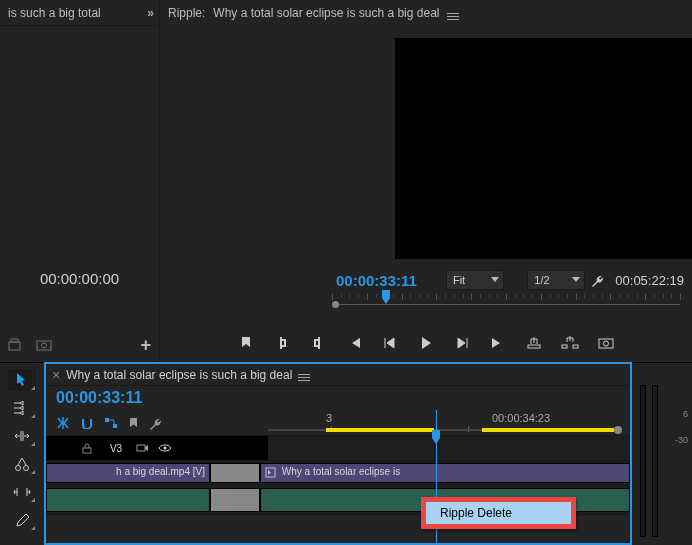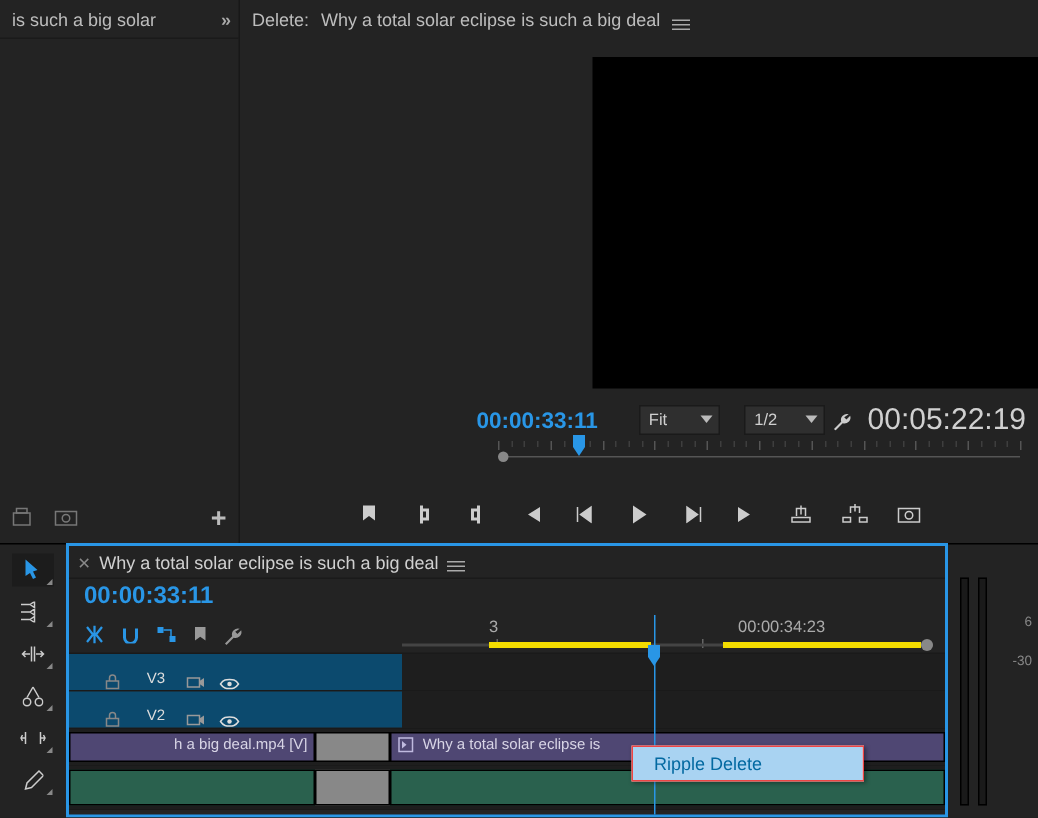--- a/index.html
+++ b/index.html
@@ -46,69 +46,70 @@
   .zoombar-track{position:absolute;left:0;right:0;top:0;height:2px;background:#444;}
   .zoombar-region{position:absolute;top:-1px;height:4px;background:#f3dc00;}
   .zoombar-end{position:absolute;width:8px;height:8px;top:-3px;border-radius:50%;background:#888;}
   .playhead-line{position:absolute;top:0;bottom:0;width:1px;background:#2996e6;z-index:3;}
   .playhead-cap{position:absolute;top:20px;width:12px;left:-6px;height:14px;}
   .playhead-cap::before{content:"";position:absolute;left:2px;top:0;width:8px;height:8px;background:#2996e6;}
   .playhead-cap::after{content:"";position:absolute;left:2px;top:8px;width:0;height:0;border-left:4px solid transparent;border-right:4px solid transparent;border-top:6px solid #2996e6;}
   .tracks{position:absolute;top:72px;left:0;right:0;}
   .track{height:25px;display:flex;border-bottom:1px solid #1a1a1a;}
   .track.audio{height:29px;}
-  .track-head{width:222px;display:flex;align-items:flex-end;padding-left:24px;gap:8px;background:#0c4a6e;}
+  .track-head{width:222px;display:flex;align-items:center;padding-left:36px;gap:8px;background:#000000;}
   .t-lock{color:#888;width:14px;text-align:center;}
   .t-label{width:24px;height:15px;text-align:center;font-size:10px;color:#ddd;border-radius:2px;line-height:15px;}
   .t-label.selected{background:#2996e6;color:#fff;}
   .t-icon{color:#999;width:14px;text-align:center;font-size:11px;}
   .track-body{flex:1;position:relative;background:#1e1e1e;}
   .clip{position:absolute;top:2px;bottom:2px;border:1px solid #000;overflow:hidden;font-size:10px;padding:2px 4px;white-space:nowrap;}
   .clip.video-clip{background:#4f4773;color:#d8d5e6;}
   .clip.sel{background:#888;color:#eee;}
   .clip.audio-clip{background:#2a614e;}
   .audio-wave{background:repeating-linear-gradient(90deg,#418871,#418871 1px,#2a614e 1px,#2a614e 3px);}
-  .context-menu{position:absolute;background:#f5f5f5;border:1px solid #ef4444;color:#0369a1;z-index:10;min-width:155px;box-shadow:1px 1px 3px rgba(0,0,0,.4);}
+  .context-menu{position:absolute;background:#f5f5f5;border:5px solid #ef4444;color:#000000;z-index:10;min-width:155px;box-shadow:1px 1px 3px rgba(0,0,0,.4);}
   .context-item{padding:4px 14px;font-size:12px;}
   .context-item.hl{background:#a9d3f2;}
   .hamburger{display:inline-block;width:12px;}
   .hamburger::before{content:"";display:block;height:1px;background:#aaa;box-shadow:0 3px 0 #aaa,0 6px 0 #aaa;}
   .wrench{display:inline-block;width:14px;height:14px;color:#ccc;}
   svg{display:block;}
 </style>
 </head>
 <body>
 
 <div class="top-row">
   <div class="source-panel">
     <div class="source-header">
-      <span>is such a big solar</span>
+      <span>is such a big total</span>
       <span style="letter-spacing:-3px;color:#aaa;font-weight:bold;">»</span>
     </div>
+    <div class="source-tc">00:00:00:00</div>
     <div class="source-bottom">
       <span style="color:#777;">
         <svg width="16" height="14" viewBox="0 0 16 14">
             <rect x="1" y="4" width="11" height="8" fill="none" stroke="#777"></rect>
             <rect x="3" y="1" width="7" height="3" fill="none" stroke="#777"></rect>
           </svg>
       </span>
       <span style="color:#777;">
         <svg width="16" height="12" viewBox="0 0 16 12">
             <rect x="1" y="2" width="14" height="9" fill="none" stroke="#777"></rect>
             <circle cx="8" cy="6.5" r="2.5" fill="none" stroke="#777"></circle>
           </svg>
       </span>
       <span style="flex:1"></span>
       <span style="color:#bbb;font-size:18px;font-weight:bold;">+</span>
     </div>
   </div>
 
   <div class="program-panel">
     <div class="program-header">
-      <span>Delete:</span>
+      <span>Ripple:</span>
       <span>Why a total solar eclipse is such a big deal</span>
       <span class="hamburger"></span>
     </div>
     <div class="video-preview"></div>
 
     <div class="time-row">
       <span style="width:168px;"></span>
       <span class="blue-tc">00:00:33:11</span>
       <span style="width:18px;"></span>
       <div class="drop-select" style="width:58px;margin-left:11px;">
@@ -120,21 +121,21 @@
         <span>1/2</span>
         <div class="drop-caret"></div>
       </div>
       <span style="width:6px;"></span>
       <span class="wrench">
         <svg width="14" height="14" viewBox="0 0 14 14">
             <path d="M10.8 3.2a4 4 0 0 0-5 5L1 13l1 1 4.8-4.8a4 4 0 0 0 5-5l-2.5 2.5-1.5-1.5z" fill="#ccc"></path>
           </svg>
       </span>
       <span style="width:10px;"></span>
-      <span style="font-size:20px;">00:05:22:19</span>
+      <span style="font-size:13px;">00:05:22:19</span>
     </div>
 
     <div class="scrubber">
       <div class="scrubber-tick-row">
         <div class="tick" style="left:0%"></div>
           <div class="subtick" style="left:2.5%"></div>
           <div class="subtick" style="left:5%"></div>
           <div class="subtick" style="left:7.5%"></div>
         <div class="tick" style="left:10%"></div>
           <div class="subtick" style="left:12.5%"></div>
@@ -362,44 +363,20 @@
           <span class="t-icon">
               <svg width="14" height="8" viewBox="0 0 14 8">
                 <path d="M1 4c2-3 4-3 6-3s4 0 6 3c-2 3-4 3-6 3s-4 0-6-3z" fill="none" stroke="#ddd"></path>
                 <circle cx="7" cy="4" r="1.5" fill="#ddd"></circle>
               </svg>
             </span>
         </div>
         <div class="track-body"></div>
       </div>
       <div class="track">
-        <div class="track-head">
-          <span class="t-lock">
-              <svg width="10" height="11" viewBox="0 0 10 11">
-                <rect x="1" y="5" width="8" height="5" fill="none" stroke="#888"></rect>
-                <path d="M3 5V3a2 2 0 0 1 4 0v2" fill="none" stroke="#888"></path>
-              </svg>
-            </span>
-          <span class="t-label">V2</span>
-          <span class="t-icon">
-              <svg width="13" height="10" viewBox="0 0 13 10">
-                <rect x="1" y="2" width="8" height="6" fill="none" stroke="#999"></rect>
-                <path d="M9 4l3-2v6l-3-2" fill="#999"></path>
-              </svg>
-            </span>
-          <span class="t-icon">
-              <svg width="14" height="8" viewBox="0 0 14 8">
-                <path d="M1 4c2-3 4-3 6-3s4 0 6 3c-2 3-4 3-6 3s-4 0-6-3z" fill="none" stroke="#ddd"></path>
-                <circle cx="7" cy="4" r="1.5" fill="#ddd"></circle>
-              </svg>
-            </span>
-        </div>
-        <div class="track-body"></div>
-      </div>
-      <div class="track">
         <div class="track-body">
           <div class="clip video-clip" style="left:0;width:164px;">
             <span style="float:right;">h a big deal.mp4 [V]</span>
           </div>
           <div class="clip sel" style="left:164px;width:50px;"></div>
           <div class="clip video-clip" style="left:214px;right:0;">
             <span style="display:inline-block;width:11px;height:11px;margin-right:3px;vertical-align:middle;"><svg width="11" height="11" viewBox="0 0 11 11">
                   <rect x="1" y="1" width="9" height="9" fill="none" stroke="#c0badf"></rect>
                   <path d="M3 3l3 2.5L3 8z" fill="#c0badf"></path>
                 </svg></span>

